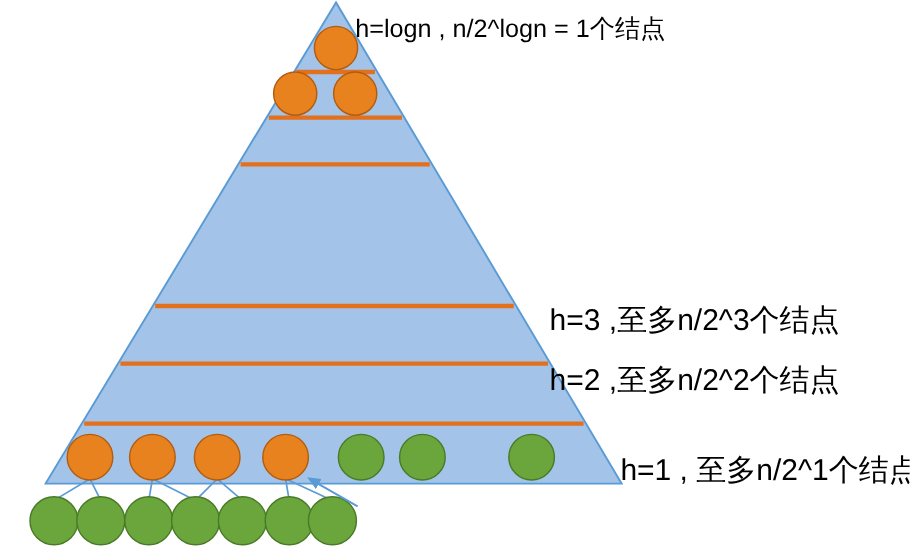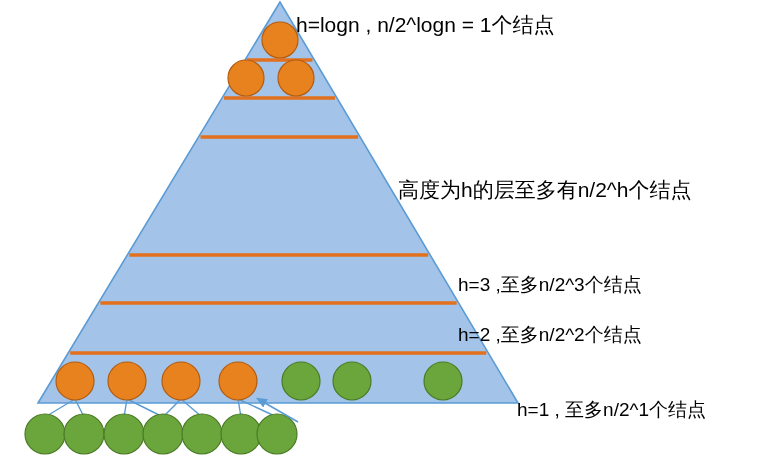--- a/index.html
+++ b/index.html
@@ -30,22 +30,21 @@
   .anno {
     position: absolute;
     color: #000000;
     white-space: nowrap;
     line-height: 1;
   }
   .anno-lg {
     font-size: 21px;
   }
   .anno-md {
-    font-size: 19px;
-    margin-top: 20px;
+    font-size: 25px;
   }
   .anno-sm {
     font-size: 15px;
   }
   .lbl-top   { left: 296px; top: 14px; }
   .lbl-h     { left: 398px; top: 179px; }
   .lbl-h3    { left: 458px; top: 255px; }
   .lbl-h2    { left: 458px; top: 305px; text-align: center; }
   .lbl-h1    { left: 517px; top: 380px; }
   .lbl-last  { left: 264px; top: 420px; }
@@ -108,21 +107,20 @@
         <circle cx="202" cy="434" r="20" fill="#6aa63c" stroke="#4a7a26" stroke-width="1.2"></circle>
         <circle cx="241" cy="434" r="20" fill="#6aa63c" stroke="#4a7a26" stroke-width="1.2"></circle>
         <circle cx="277" cy="434" r="20" fill="#6aa63c" stroke="#4a7a26" stroke-width="1.2"></circle>
       </g>
 
     <line id="pointer-arrow" stroke="#5b9bd5" stroke-width="1.6" marker-end="url(#arrowhead)" x1="298" y1="422" x2="258" y2="399"></line>
   </svg>
 
   <div class="anno anno-lg lbl-top">h=logn , n/2^logn = 1个结点</div>
 
-  <div class="anno anno-lg lbl-h">高度为h的层至多有n/2^h个结点</div>
 
   <div class="anno anno-md lbl-h3">h=3 ,至多n/2^3个结点</div>
 
   <div class="anno anno-md lbl-h2">h=2 ,至多n/2^2个结点</div>
 
   <div class="anno anno-md lbl-h1">h=1 , 至多n/2^1个结点</div>
 
 
 </div>
 

